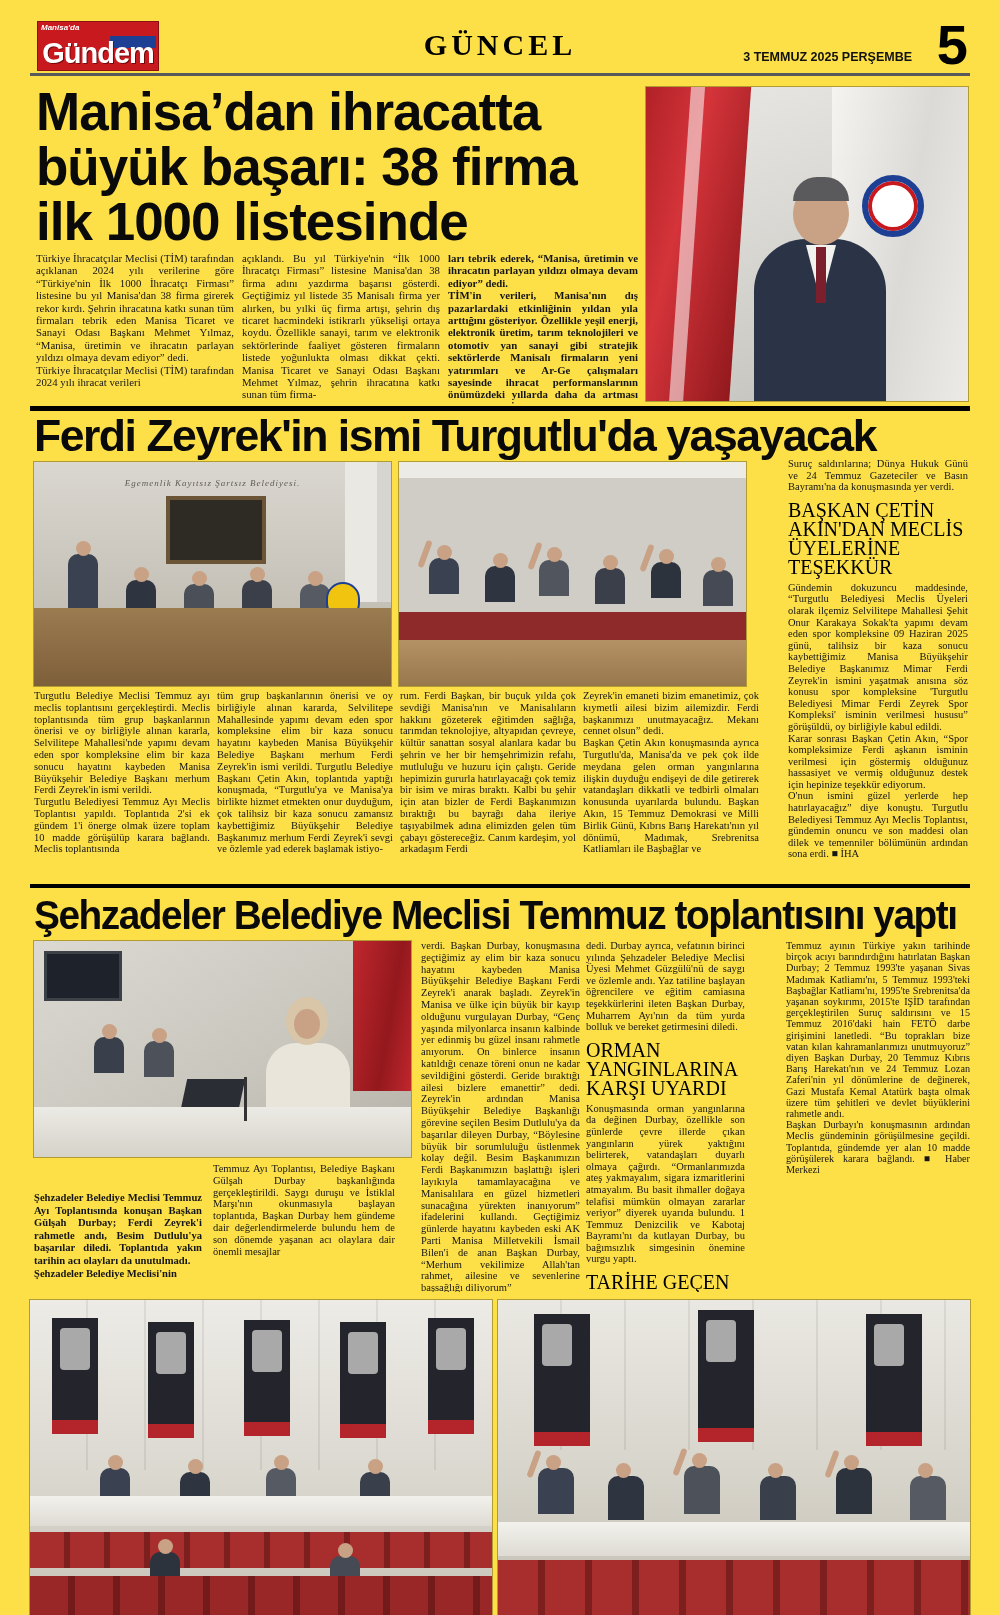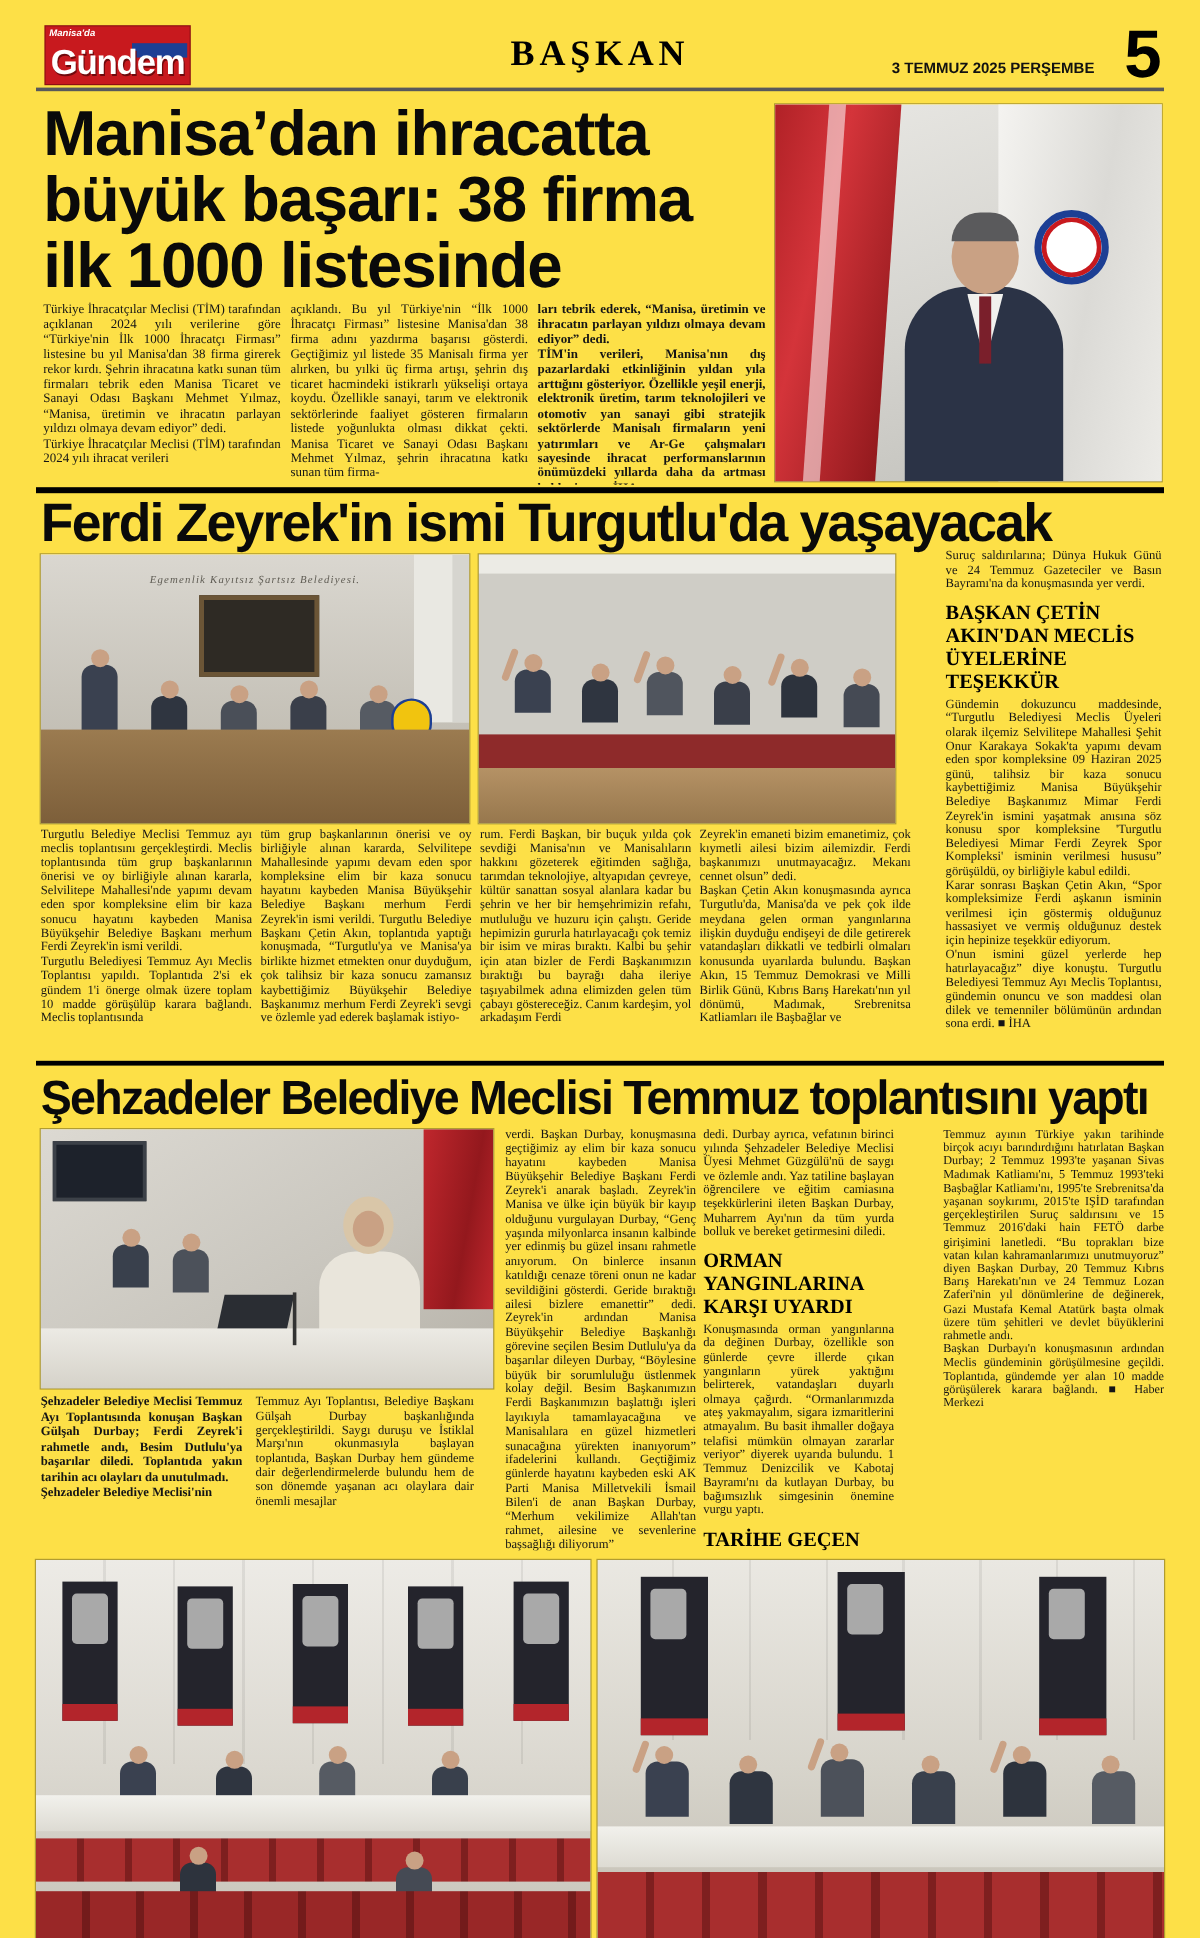--- a/index.html
+++ b/index.html
@@ -26,23 +26,23 @@
   .headline{position:absolute;font-family:"Liberation Sans",sans-serif;font-weight:bold;color:#0a0a0a;
         white-space:pre-line;transform-origin:left top;}
   .h1{left:36px;top:84px;width:620px;font-size:53px;line-height:55px;letter-spacing:-1px;}
   .h2{left:34px;top:413px;width:940px;font-size:45px;line-height:46px;letter-spacing:-1.5px;transform:scaleX(.99);}
   .h3{left:34px;top:894px;width:960px;font-size:40px;line-height:42px;letter-spacing:-1.5px;transform:scaleX(.97);}
   .rule-black{position:absolute;left:30px;width:940px;background:#000;}
   
   .col{position:absolute;overflow:hidden;text-align:justify;white-space:pre-line;
         font-size:10.8px;line-height:12.4px;color:#151515;}
   .col-sm{font-size:10.5px;line-height:11.8px;}
-  .lede{font-weight:bold;}
-  .subhead{font-family:"Liberation Serif",serif;font-weight:bold;color:#000;white-space:pre-line;
-        font-size:17px;line-height:19px;margin:8px 0 5px 0;text-align:left;}
+  .lede{font-weight:bold;margin-top:29px;}
+  .subhead{font-family:"Liberation Serif",serif;font-weight:normal;color:#000;white-space:pre-line;
+        font-size:20px;line-height:19px;margin:8px 0 5px 0;text-align:left;}
   .flow{position:absolute;overflow:hidden;}
   .flow .txt{text-align:justify;white-space:pre-line;font-size:10.5px;line-height:11.6px;color:#151515;}
   
   .photo{position:absolute;overflow:hidden;background:#cfcdc6;box-shadow:0 0 0 1px rgba(0,0,0,.3);}
   .ph{position:absolute;}
   .fig{position:absolute;width:30px;height:36px;border-radius:10px 10px 0 0;}
   .fig::after{content:"";position:absolute;left:8px;top:-13px;width:15px;height:15px;border-radius:50%;background:#c9a184;}
   .fig.arm::before{content:"";position:absolute;left:-7px;top:-18px;width:6px;height:28px;background:#c9a184;
         border-radius:3px;transform:rotate(20deg);}
   .banner{position:absolute;width:46px;height:116px;background:#24242c;}
@@ -56,21 +56,21 @@
 
 <div class="page">
 
   <div class="logo">
     <div class="logo-top">
       <span class="logo-tagline">Manisa'da</span>
     </div>
     <span class="logo-blue"></span>
     <div class="logo-main">Gündem</div>
   </div>
-  <div class="section-title">BAŞKAN</div>
+  <div class="section-title">GÜNCEL</div>
   <div class="date-label">3 TEMMUZ 2025 PERŞEMBE</div>
   <div class="pagenum">5</div>
   <div class="header-rule"></div>
 
   <div class="headline h1">Manisa’dan ihracatta
 büyük başarı: 38 firma
 ilk 1000 listesinde</div>
 
   <div class="photo" style="left:646px;top:87px;width:322px;height:314px;background:linear-gradient(160deg,#e9e8e4 0%,#d4d3ce 55%,#bfbeb9 100%);">
     <i class="ph" style="left:-24px;top:-12px;width:118px;height:340px;transform:rotate(4deg);background:linear-gradient(100deg,#a81d22 0%,#d4343a 45%,#8f181c 100%);"></i>

